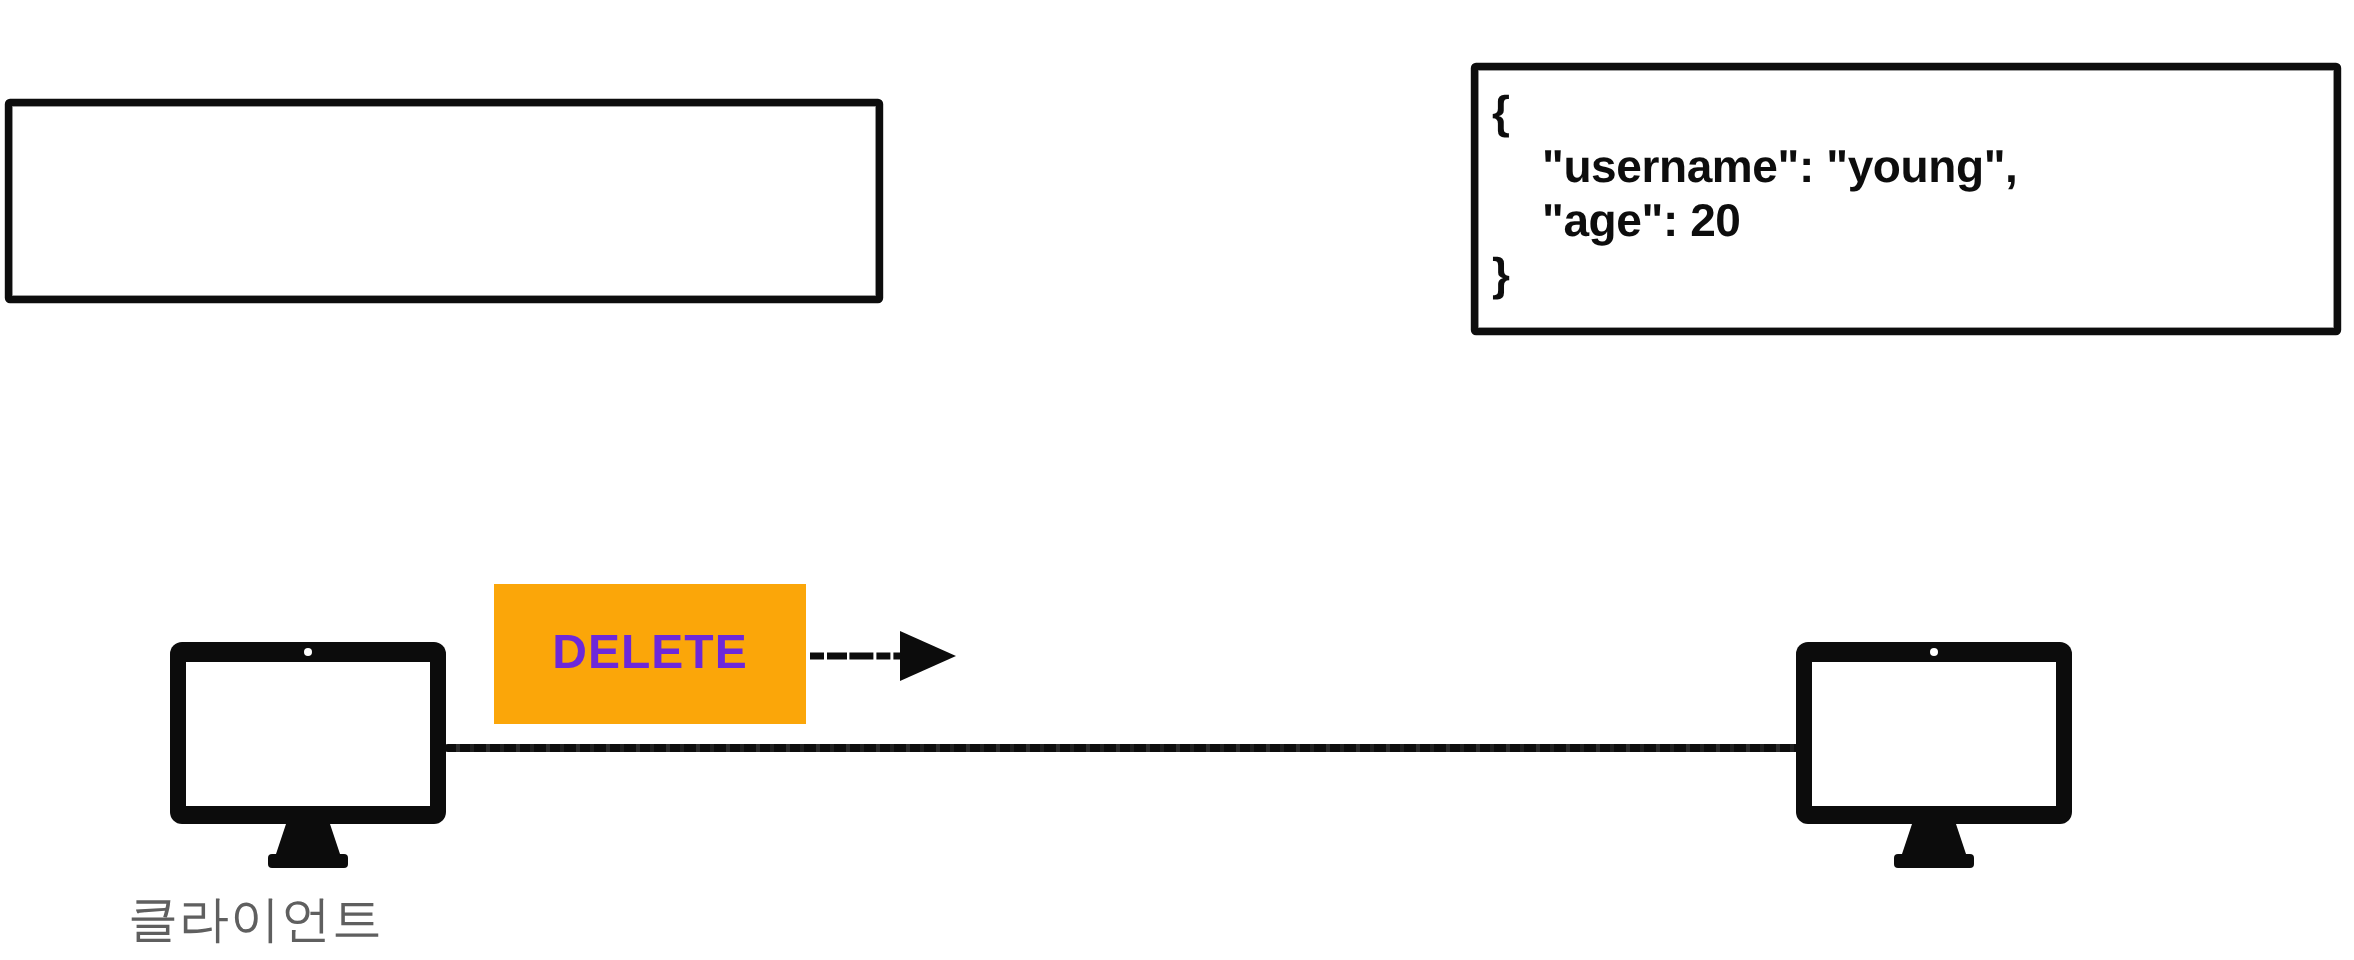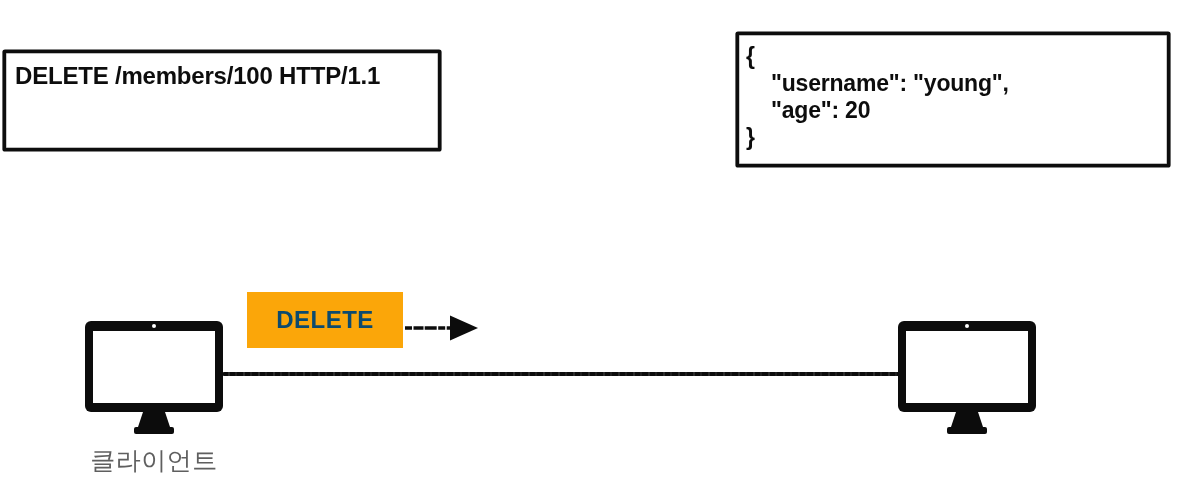--- a/index.html
+++ b/index.html
@@ -76,59 +76,57 @@
     background-image:repeating-linear-gradient(90deg,
       var(--ink-black) 0 6px, #2b2b2b 6px 8px,
       var(--ink-black) 8px 13px, #1f1f1f 13px 15px);
     border-radius:2px;
   }
 
   
   .method-badge{
     position:absolute;
     left:247px; top:292px;
-    width:156px; height:56px;
+    width:156px; height:70px;
     background:var(--badge-orange);
     display:flex;
     align-items:center;
     justify-content:center;
     font-weight:700;
     font-size:24px;
     letter-spacing:0.5px;
-    color:#0c4a6e;
+    color:#6d28d9;
   }
 
   
   .request-arrow{
     position:absolute;
     left:403px; top:312px;
     width:78px; height:32px;
   }
   .request-arrow svg{display:block;width:100%;height:100%;}
 
   
   .node-label{
     position:absolute;
     top:445px;
-    text-align:center;
     font-size:25px;
     line-height:30px;
     color:var(--label-gray);
     letter-spacing:0.5px;
   }
   .node-label.client{left:64px; width:180px;}
   .node-label.server{left:887px; width:160px;}
 </style>
 </head>
 <body>
 
 <div class="canvas">
 
   <div class="sketch-box request-box">
-    <div>DELETE /members/100 HTTP/1.1</div>
   </div>
 
 
   <div class="sketch-box response-box">
     <span class="json-line">{</span>
     <span class="json-line indent">"username": "young",</span>
     <span class="json-line indent">"age": 20</span>
     <span class="json-line">}</span>
   </div>
 

